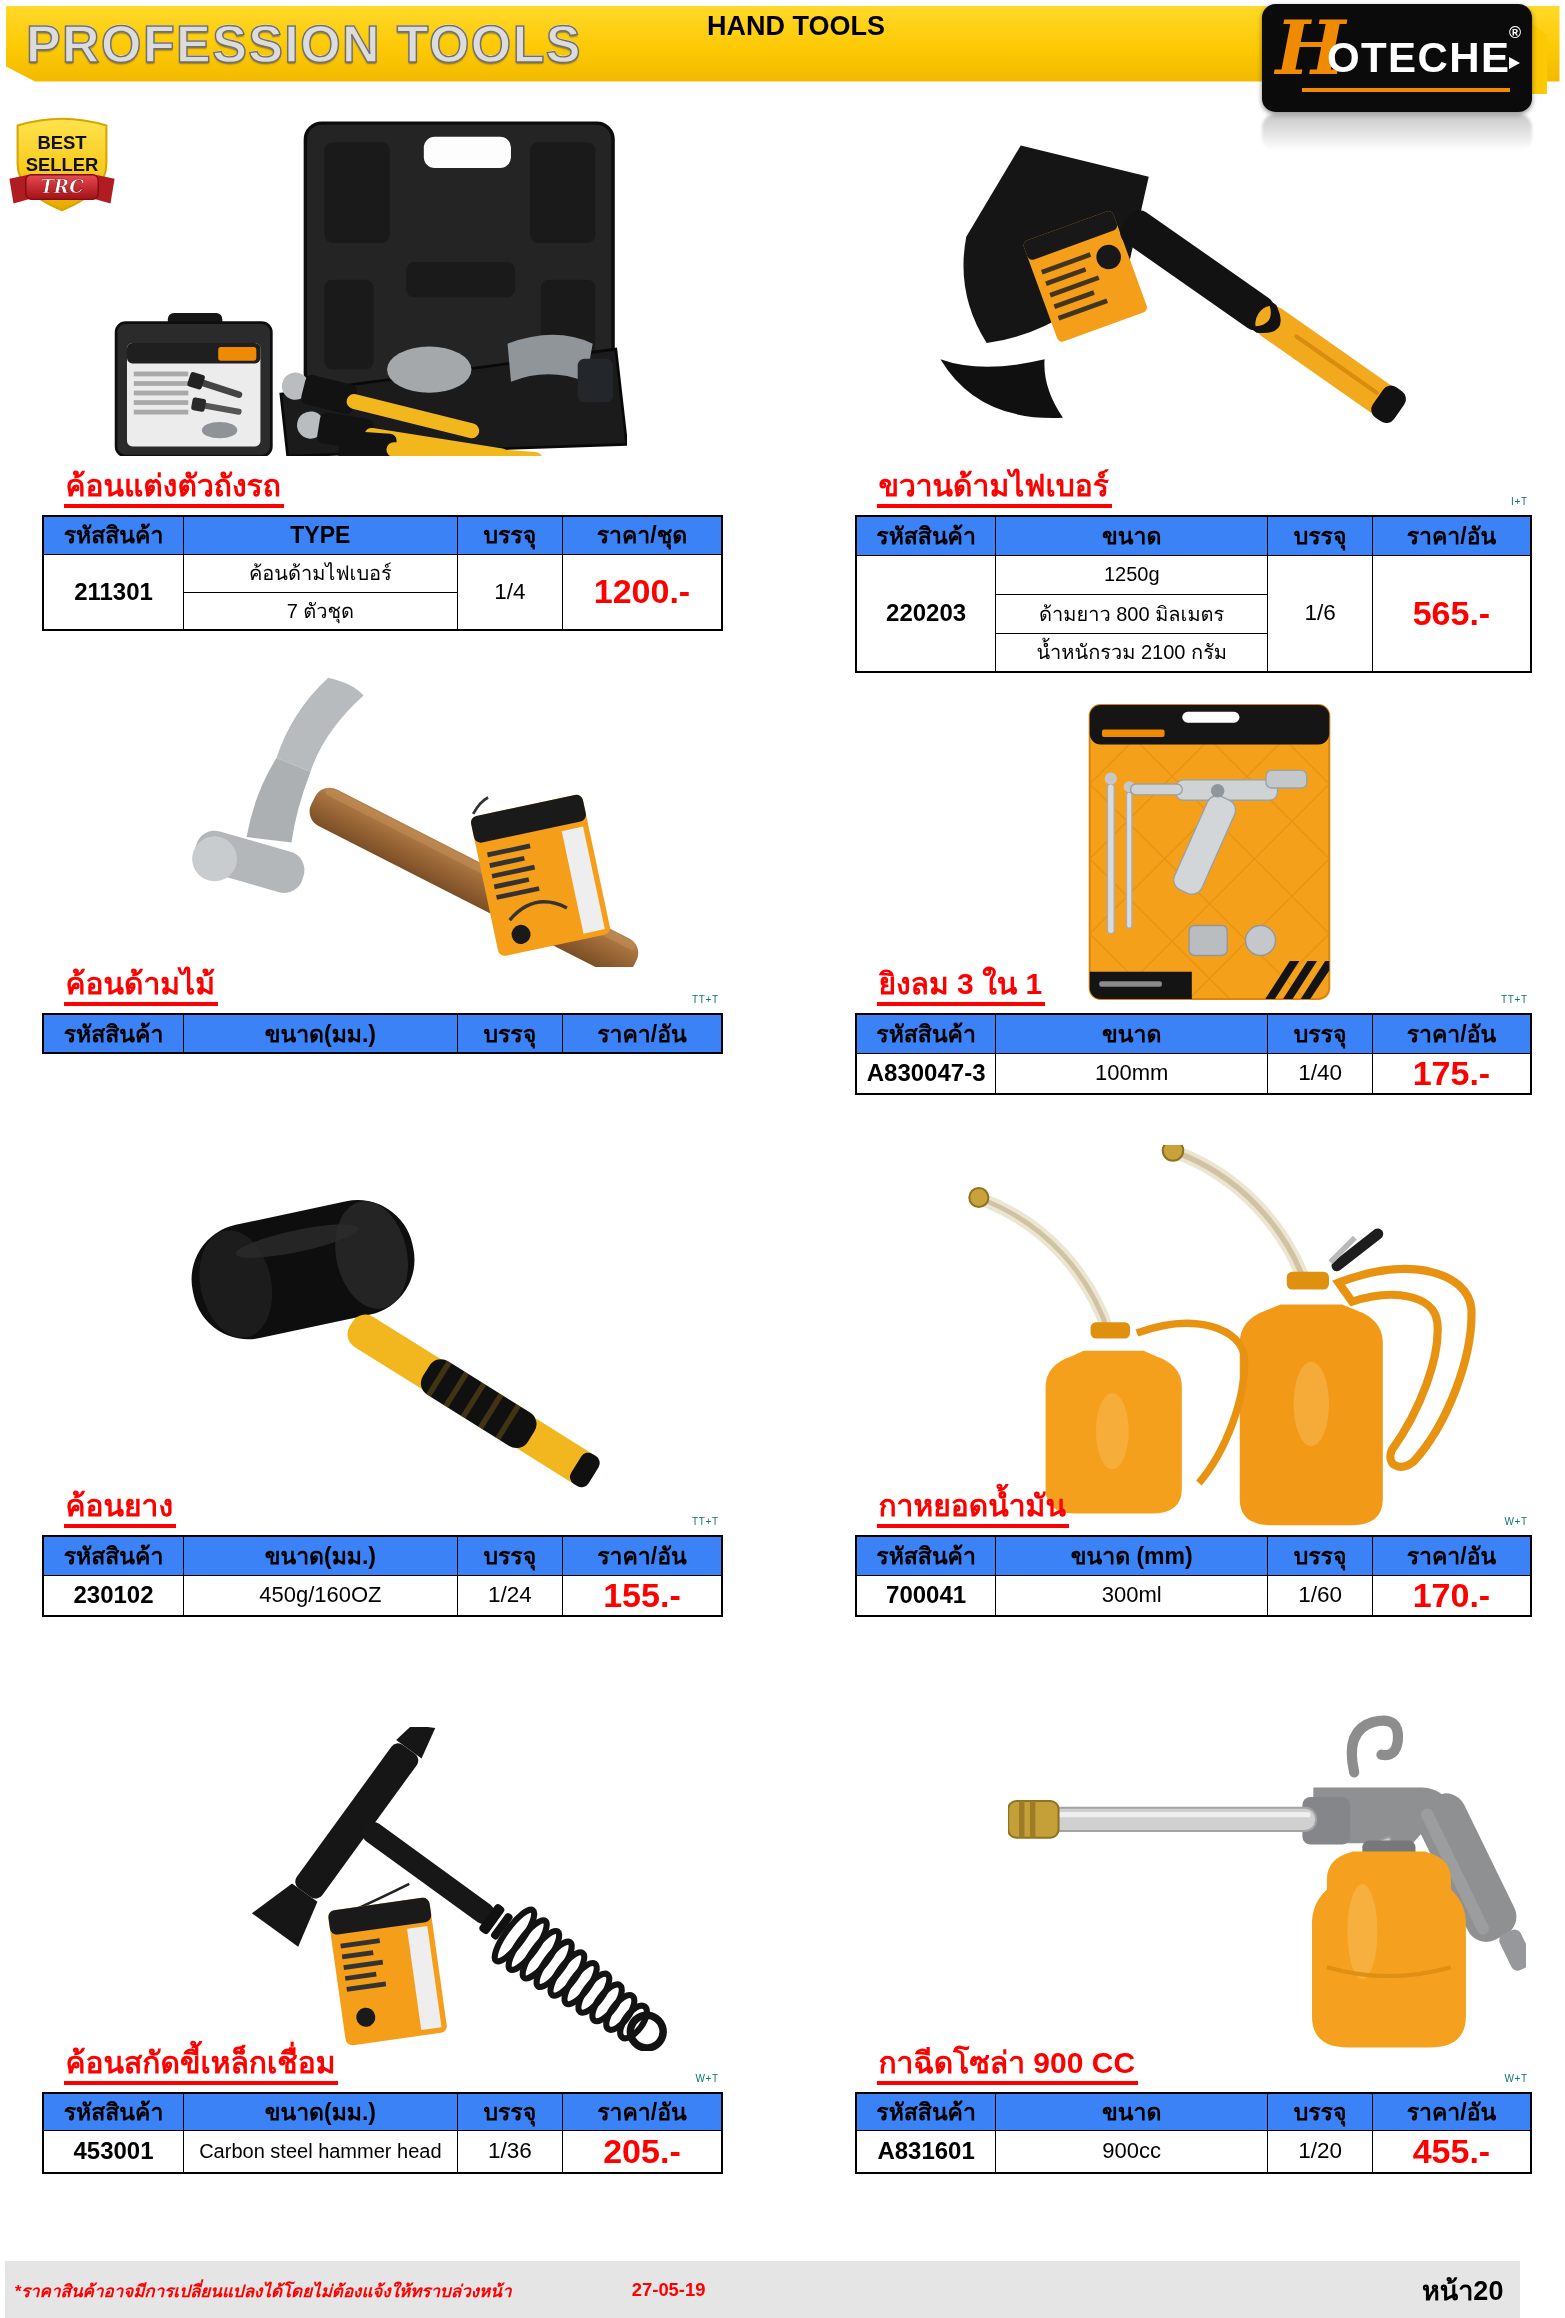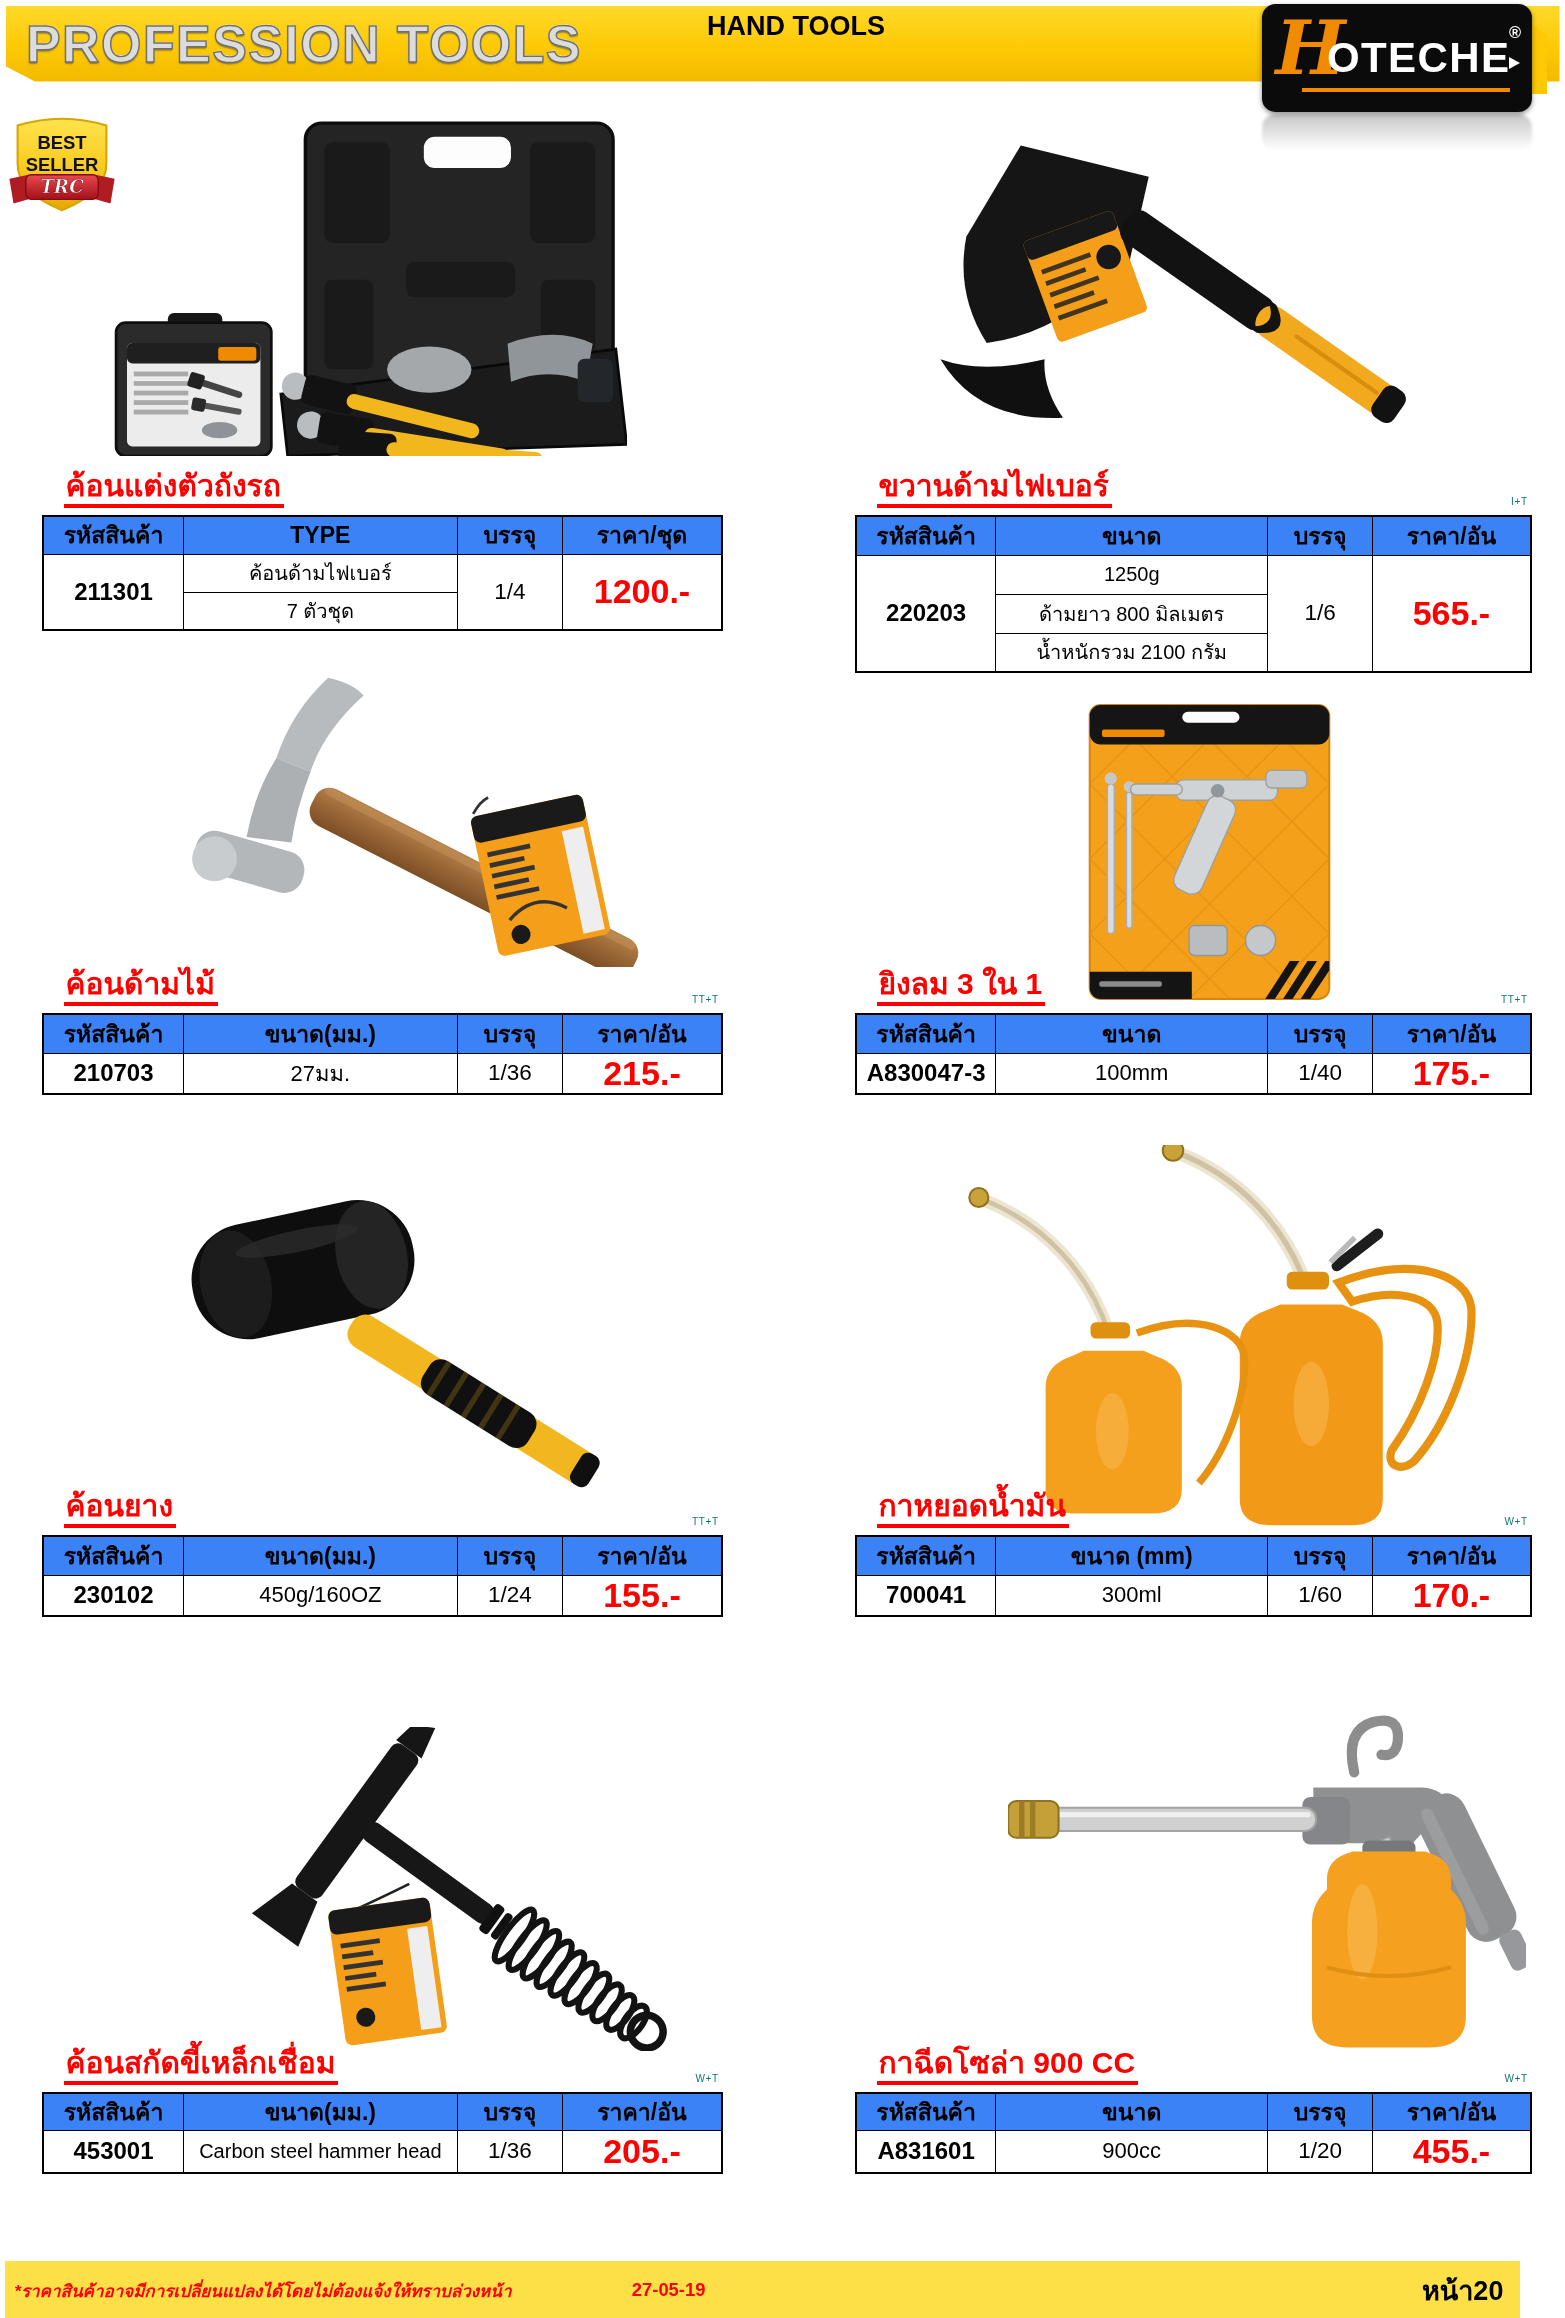--- a/index.html
+++ b/index.html
@@ -37,21 +37,21 @@
   .ptable th{background:#3b82f6;font-weight:bold;font-size:23px;}
   .code{font-weight:bold;font-size:24px;}
   .spec{font-size:22px;}
   .sub{font-size:20px;}
   .pack{font-size:22.5px;}
   .price{color:#ff0000;font-weight:bold;font-size:34px;}
   .h50{height:34px}.h56{height:38px}.h57{height:39px}.h62{height:42px}
   
   .pimg{position:absolute;}
   
-  .footer{position:absolute;left:4.8px;top:2261px;width:1515px;height:58px;background:#fde047;}
+  .footer{position:absolute;left:4.8px;top:2261px;width:1515px;height:58px;background:#e5e5e5;}
   .foot-note{position:absolute;left:9.5px;top:50%;transform:translateY(-50%);
              color:#ff0000;font-weight:bold;font-style:italic;font-size:17px;}
   .foot-date{position:absolute;left:627px;top:50%;transform:translateY(-50%);
              color:#ff0000;font-weight:bold;font-size:18.4px;}
   .foot-page{position:absolute;right:16.4px;top:50%;transform:translateY(-50%);
              color:#000;font-weight:900;font-size:27px;}
 </style>
 </head>
 <body>
 
@@ -408,26 +408,20 @@
           <col style="width:15.5%">
           <col style="width:23.5%">
         </colgroup>
       <tbody>
           <tr class="h57">
         <th>รหัสสินค้า</th>
         <th>ขนาด(มม.)</th>
         <th>บรรจุ</th>
         <th>ราคา/อัน</th>
       </tr>
-      <tr class="h57">
-        <td class="code">210703</td>
-        <td class="spec">27มม.</td>
-        <td class="pack">1/36</td>
-        <td class="price">215.-</td>
-      </tr>
     </tbody>
       </table>
   </div>
 
   <div class="sec" style="left:855px;top:967px;width:677px">
     <div class="sec-head">
       <span class="sec-title">ยิงลม 3 ใน 1</span>
       <span class="sec-tag">TT+T</span>
     </div>
     <table class="ptable">

